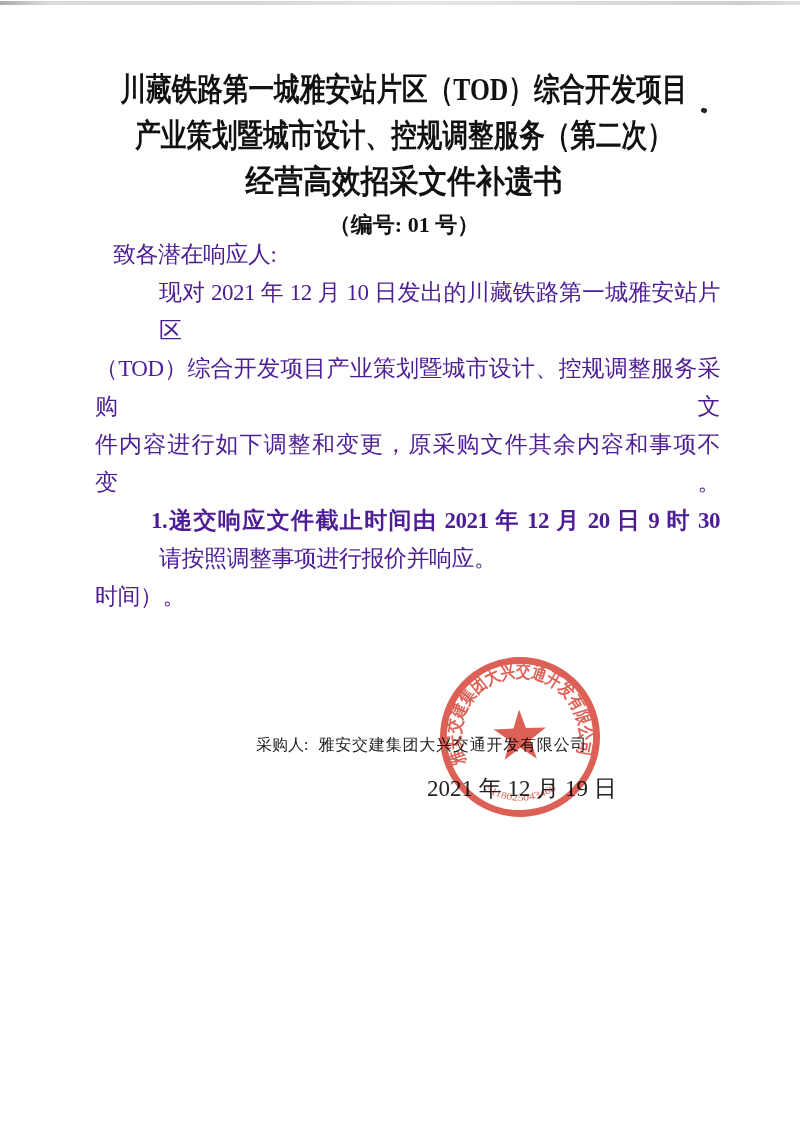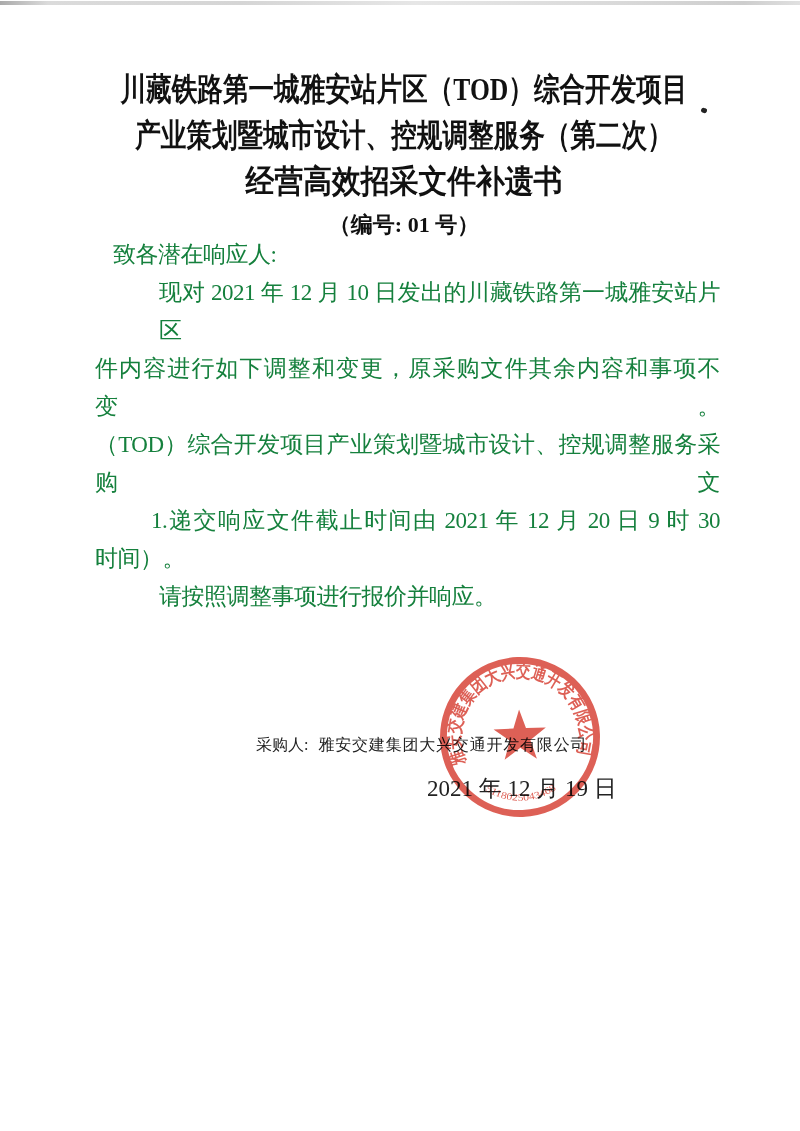--- a/index.html
+++ b/index.html
@@ -28,27 +28,27 @@
   .t3{font-size:32px;transform:scaleX(0.90);transform-origin:50% 50%;}
   .t4{font-size:22px;line-height:42px;}
   
   .dot-mark{
     position:absolute;left:701px;top:108px;width:6px;height:5px;
     background:#232323;border-radius:50% 40% 50% 50%;transform:rotate(20deg);
   }
   
   .body-block{
     position:absolute;left:95px;top:236px;width:625px;
-    font-size:23px;line-height:38px;letter-spacing:-0.5px;color:#15803d;
+    font-size:23px;line-height:38px;letter-spacing:-0.5px;color:#4c1d95;
   }
   .b-line{min-height:38px;}
   .stretch{text-align:justify;text-align-last:justify;text-justify:inter-character;}
   .sal{padding-left:18px;}
   .ind-a{padding-left:64px;}
-  .ind-b{padding-left:56px;}
+  .ind-b{padding-left:56px;font-weight:bold;}
   
   .purchaser-line{
     position:absolute;left:256px;top:735px;font-size:16px;color:#222;white-space:nowrap;
   }
   .purchaser-line .name{margin-left:10px;letter-spacing:0.8px;}
   .date-line{
     position:absolute;left:427px;top:773px;font-size:23px;color:#222;white-space:nowrap;
   }
   
   .seal{
@@ -70,25 +70,25 @@
     <div class="t-line t2">产业策划暨城市设计、控规调整服务（第二次）</div>
     <div class="t-line t3">经营高效招采文件补遗书</div>
     <div class="t-line t4">（编号: 01 号）</div>
   </div>
 
   <div class="dot-mark"></div>
 
   <div class="body-block">
     <div class="b-line sal">致各潜在响应人:</div>
     <div class="b-line ind-a stretch">现对 2021 年 12 月 10 日发出的川藏铁路第一城雅安站片区</div>
+    <div class="b-line stretch">（TOD）综合开发项目产业策划暨城市设计、控规调整服务采购文</div>
     <div class="b-line stretch">件内容进行如下调整和变更，原采购文件其余内容和事项不变。</div>
-    <div class="b-line stretch">（TOD）综合开发项目产业策划暨城市设计、控规调整服务采购文</div>
     <div class="b-line ind-b stretch">1.递交响应文件截止时间由 2021 年 12 月 20 日 9 时 30</div>
+    <div class="b-line ind-a">请按照调整事项进行报价并响应。</div>
     <div class="b-line">时间）。</div>
-    <div class="b-line ind-a">请按照调整事项进行报价并响应。</div>
   </div>
 
   <div class="purchaser-line">
     <span>采购人:</span><span class="name">雅安交建集团大兴交通开发有限公司</span>
   </div>
 
   <div class="date-line">2021 年 12 月 19 日</div>
 
   <svg class="seal" viewBox="0 0 200 200" aria-hidden="true">
     <defs>

